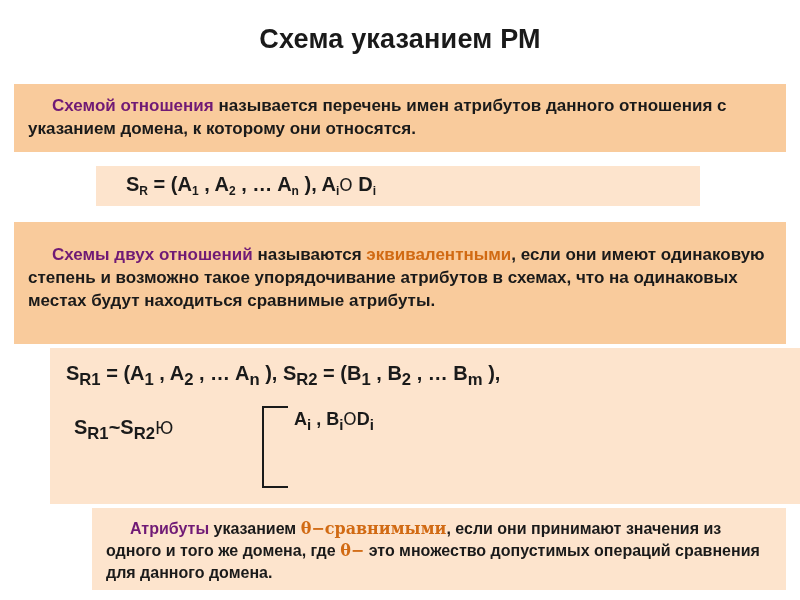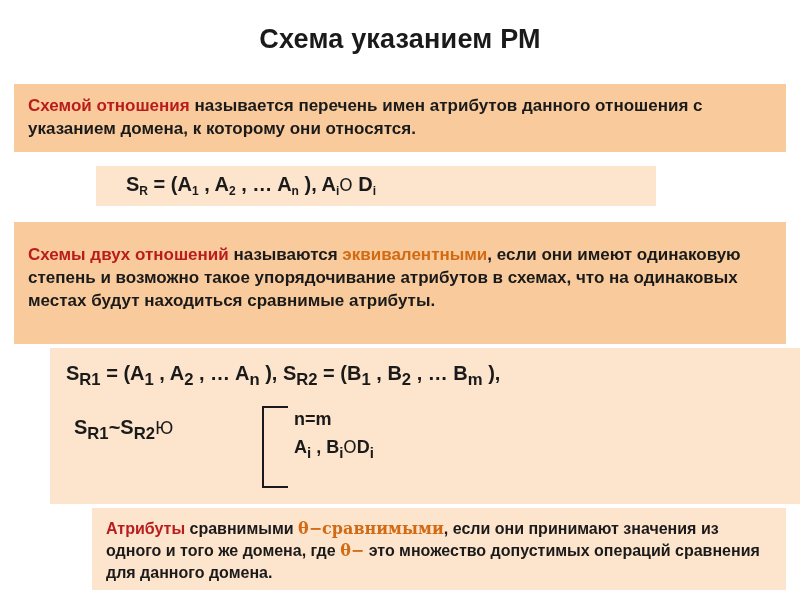--- a/index.html
+++ b/index.html
@@ -43,40 +43,41 @@
     background: #fde4cd;
   }
 
   .para {
     font-size: 17px;
     line-height: 1.35;
     color: #1a1a1a;
     font-weight: bold;
   }
   .kw-orange {
-    color: #b91c1c;
+    color: #701a75;
+    margin-left: 24px;
   }
   .kw-dark-orange {
     color: #d16a13;
   }
 
   
   #box1 {
     left: 14px;
     top: 84px;
     width: 772px;
     height: 68px;
     padding: 11px 14px 0 14px;
   }
 
   
   #formula1 {
     left: 96px;
     top: 166px;
-    width: 560px;
+    width: 604px;
     height: 40px;
     padding: 7px 0 0 30px;
   }
   .formula {
     font-size: 20px;
     font-weight: bold;
     color: #1a1a1a;
     white-space: nowrap;
   }
   .formula sub {
@@ -194,27 +195,26 @@
     <div id="formula2">
       <span>S</span><sub>R1</sub><span> = (A</span><sub>1</sub><span> , A</span><sub>2</sub><span> , … A</span><sub>n</sub><span> ), </span><span>S</span><sub>R2</sub><span> = (B</span><sub>1</sub><span> , B</span><sub>2</sub><span> , … B</span><sub>m</sub><span> ),</span>
     </div>
 
     <div id="formula3row">
       <div id="formula3">
         <span>S</span><sub>R1</sub><span>~</span><span>S</span><sub>R2</sub><span class="sym">Ю</span>
       </div>
       <div class="brace"></div>
       <div id="brace-lines">
-        <div>n=m</div>
         <div>
           <span>A</span><sub>i</sub><span> , </span><span>B</span><sub>i</sub><span class="sym">О</span><span>D</span><sub>i</sub>
         </div>
       </div>
     </div>
   </div>
 
   <div class="box lightpeach" id="box4">
     <div class="para">
-      <span class="kw-orange">Атрибуты</span><span> сравнимыми </span><span class="kw-dark-orange theta">θ−сравнимыми</span><span>, если они принимают значения из одного и того же домена, где </span><span class="kw-dark-orange theta">θ−</span><span> это множество допустимых операций сравнения для данного домена.</span>
+      <span class="kw-orange">Атрибуты</span><span> указанием </span><span class="kw-dark-orange theta">θ−сравнимыми</span><span>, если они принимают значения из одного и того же домена, где </span><span class="kw-dark-orange theta">θ−</span><span> это множество допустимых операций сравнения для данного домена.</span>
     </div>
   </div>
 
 </div>
 
 </body></html>

